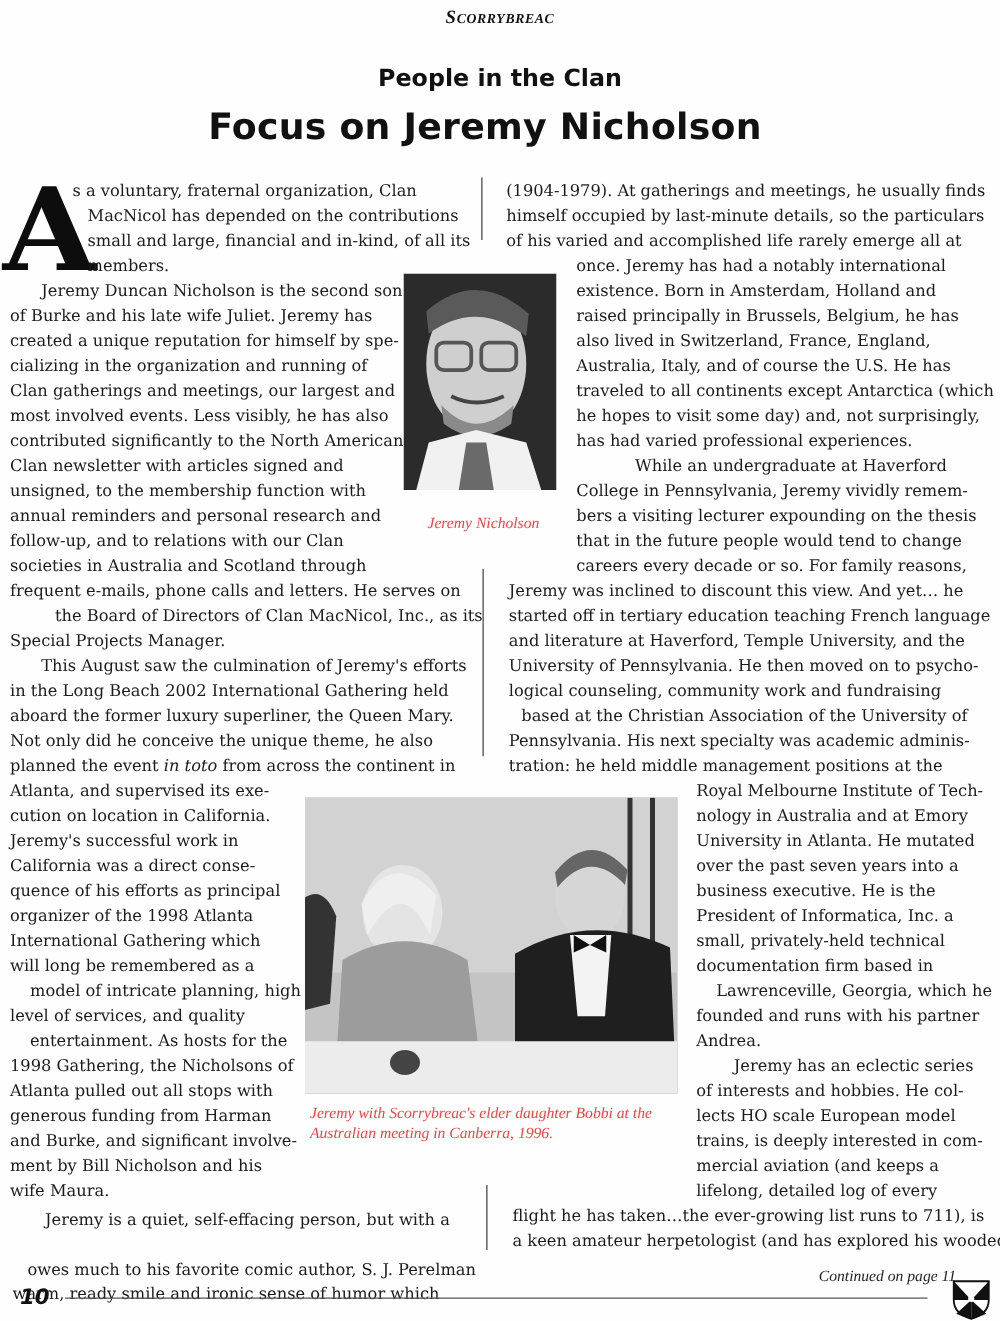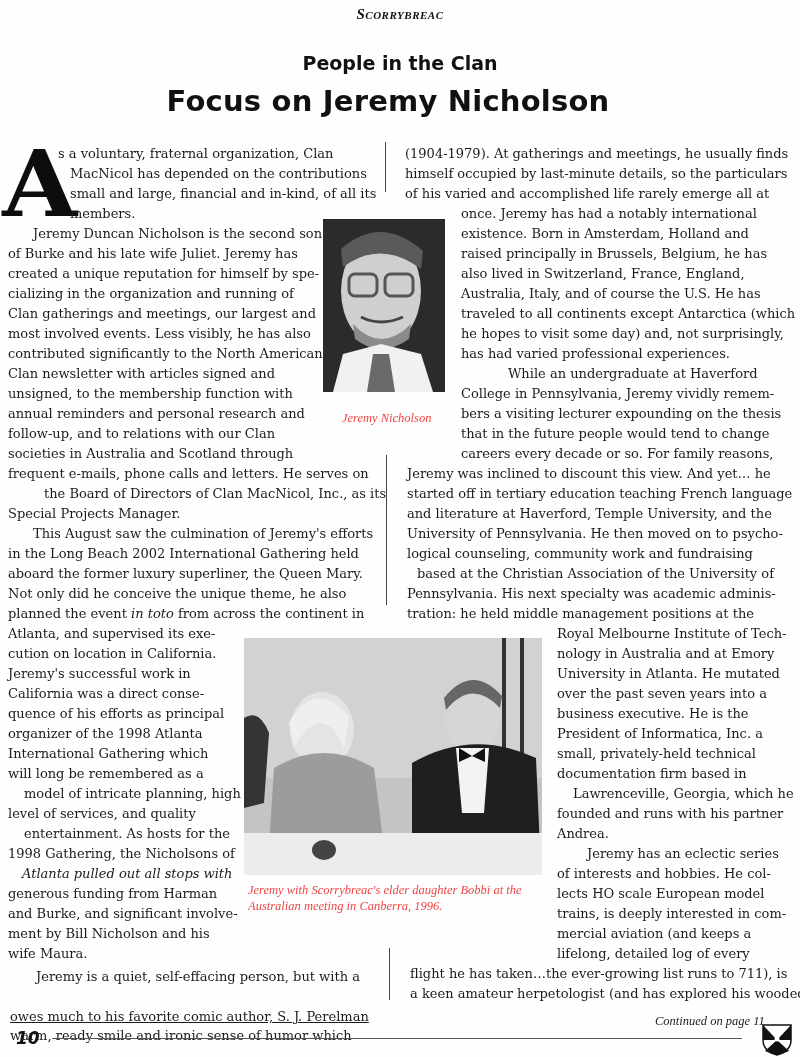--- a/index.html
+++ b/index.html
@@ -60,28 +60,28 @@
     <div class="ln" style="left: 8px; top: 665px;">Jeremy's successful work in</div>
     <div class="ln" style="left: 8px; top: 685px;">California was a direct conse-</div>
     <div class="ln" style="left: 8px; top: 705px;">quence of his efforts as principal</div>
     <div class="ln" style="left: 8px; top: 725px;">organizer of the 1998 Atlanta</div>
     <div class="ln" style="left: 8px; top: 745px;">International Gathering which</div>
     <div class="ln" style="left: 8px; top: 765px;">will long be remembered as a</div>
     <div class="ln" style="left: 8px; top: 785px; margin-left: 16px;">model of intricate planning, high</div>
     <div class="ln" style="left: 8px; top: 805px;">level of services, and quality</div>
     <div class="ln" style="left: 24px; top: 825px;">entertainment. As hosts for the</div>
     <div class="ln" style="left: 8px; top: 845px;">1998 Gathering, the Nicholsons of</div>
-    <div class="ln" style="left: 22px; top: 865px; font-style: italic;">Atlanta pulled out all stops with</div>
+    <div class="ln" style="left: 8px; top: 865px;">Atlanta pulled out all stops with</div>
     <div class="ln" style="left: 8px; top: 885px;">generous funding from Harman</div>
     <div class="ln" style="left: 8px; top: 905px;">and Burke, and significant involve-</div>
     <div class="ln" style="left: 8px; top: 925px;">ment by Bill Nicholson and his</div>
     <div class="ln" style="left: 8px; top: 945px;">wife Maura.</div>
     <div class="ln" style="left: 36px; top: 968px;">Jeremy is a quiet, self-effacing person, but with a</div>
     <div class="ln" style="left: 10px; top: 1027px;">warm, ready smile and ironic sense of humor which</div>
-    <div class="ln" style="left: 10px; top: 1008px; text-decoration: underline;">owes much to his favorite comic author, S. J. Perelman</div>
+    <div class="ln" style="left: 22px; top: 1008px;">owes much to his favorite comic author, S. J. Perelman</div>
   </div>
 <div id="right-col">
     <div class="ln" style="left: 405px; top: 145px;">(1904-1979). At gatherings and meetings, he usually finds</div>
     <div class="ln" style="left: 405px; top: 165px;">himself occupied by last-minute details, so the particulars</div>
     <div class="ln" style="left: 405px; top: 185px;">of his varied and accomplished life rarely emerge all at</div>
     <div class="ln" style="left: 461px; top: 205px;">once. Jeremy has had a notably international</div>
     <div class="ln" style="left: 461px; top: 225px;">existence. Born in Amsterdam, Holland and</div>
     <div class="ln" style="left: 461px; top: 245px;">raised principally in Brussels, Belgium, he has</div>
     <div class="ln" style="left: 461px; top: 265px;">also lived in Switzerland, France, England,</div>
     <div class="ln" style="left: 461px; top: 285px;">Australia, Italy, and of course the U.S. He has</div>

